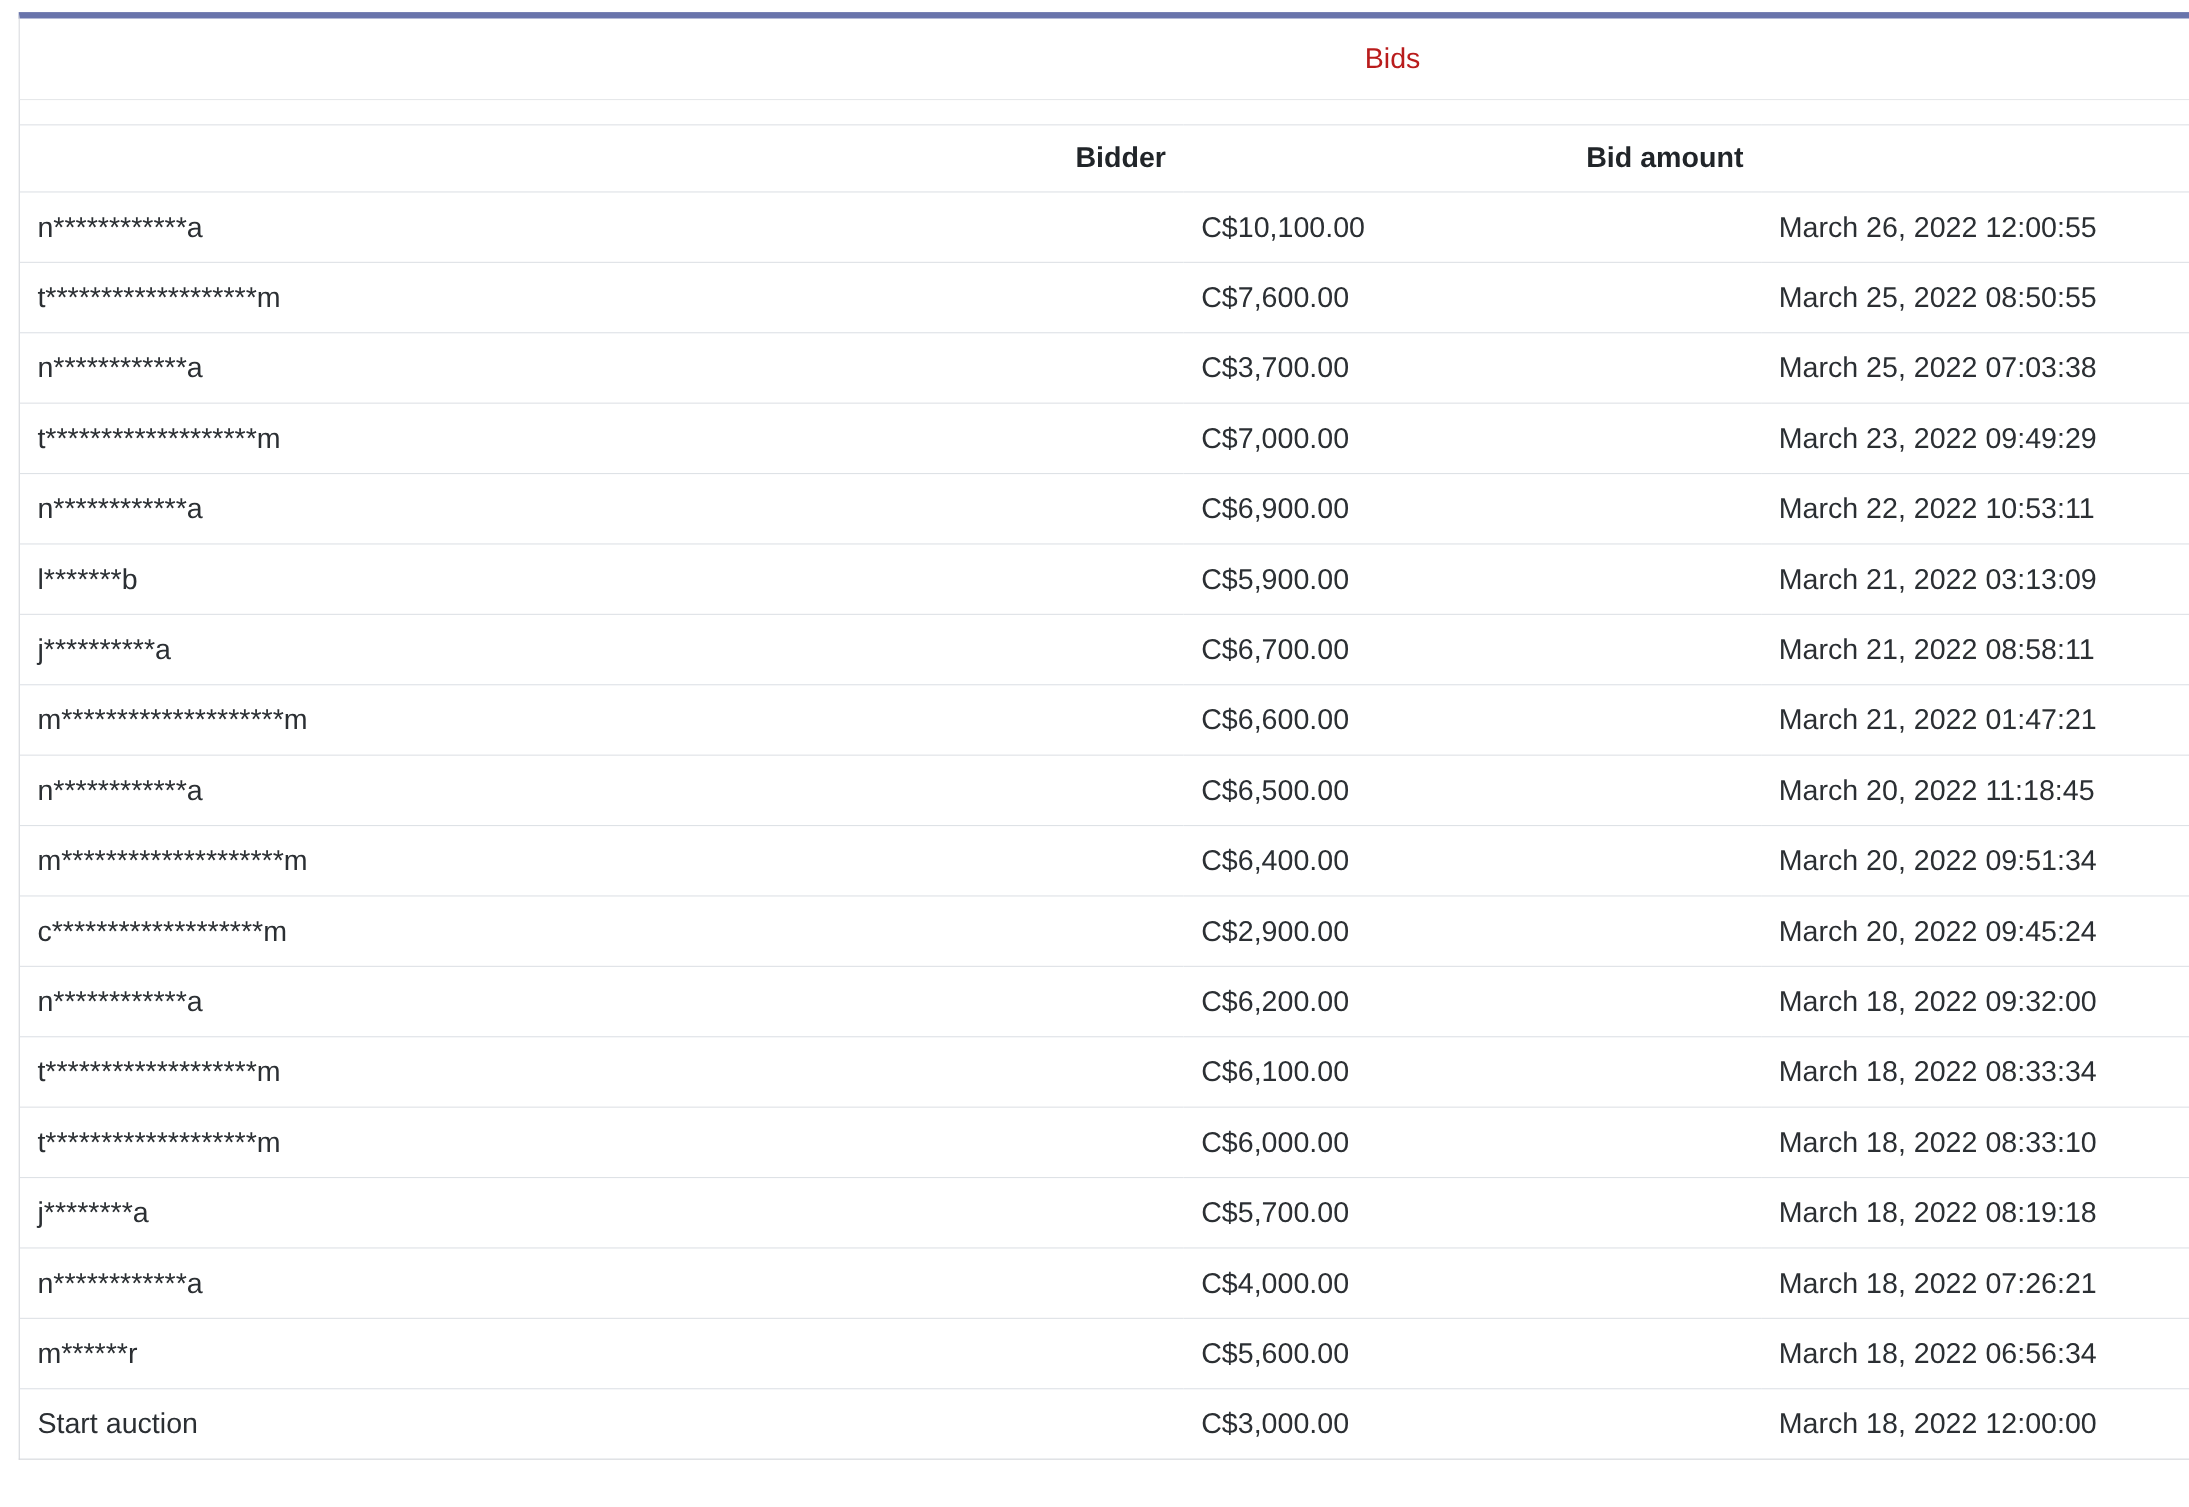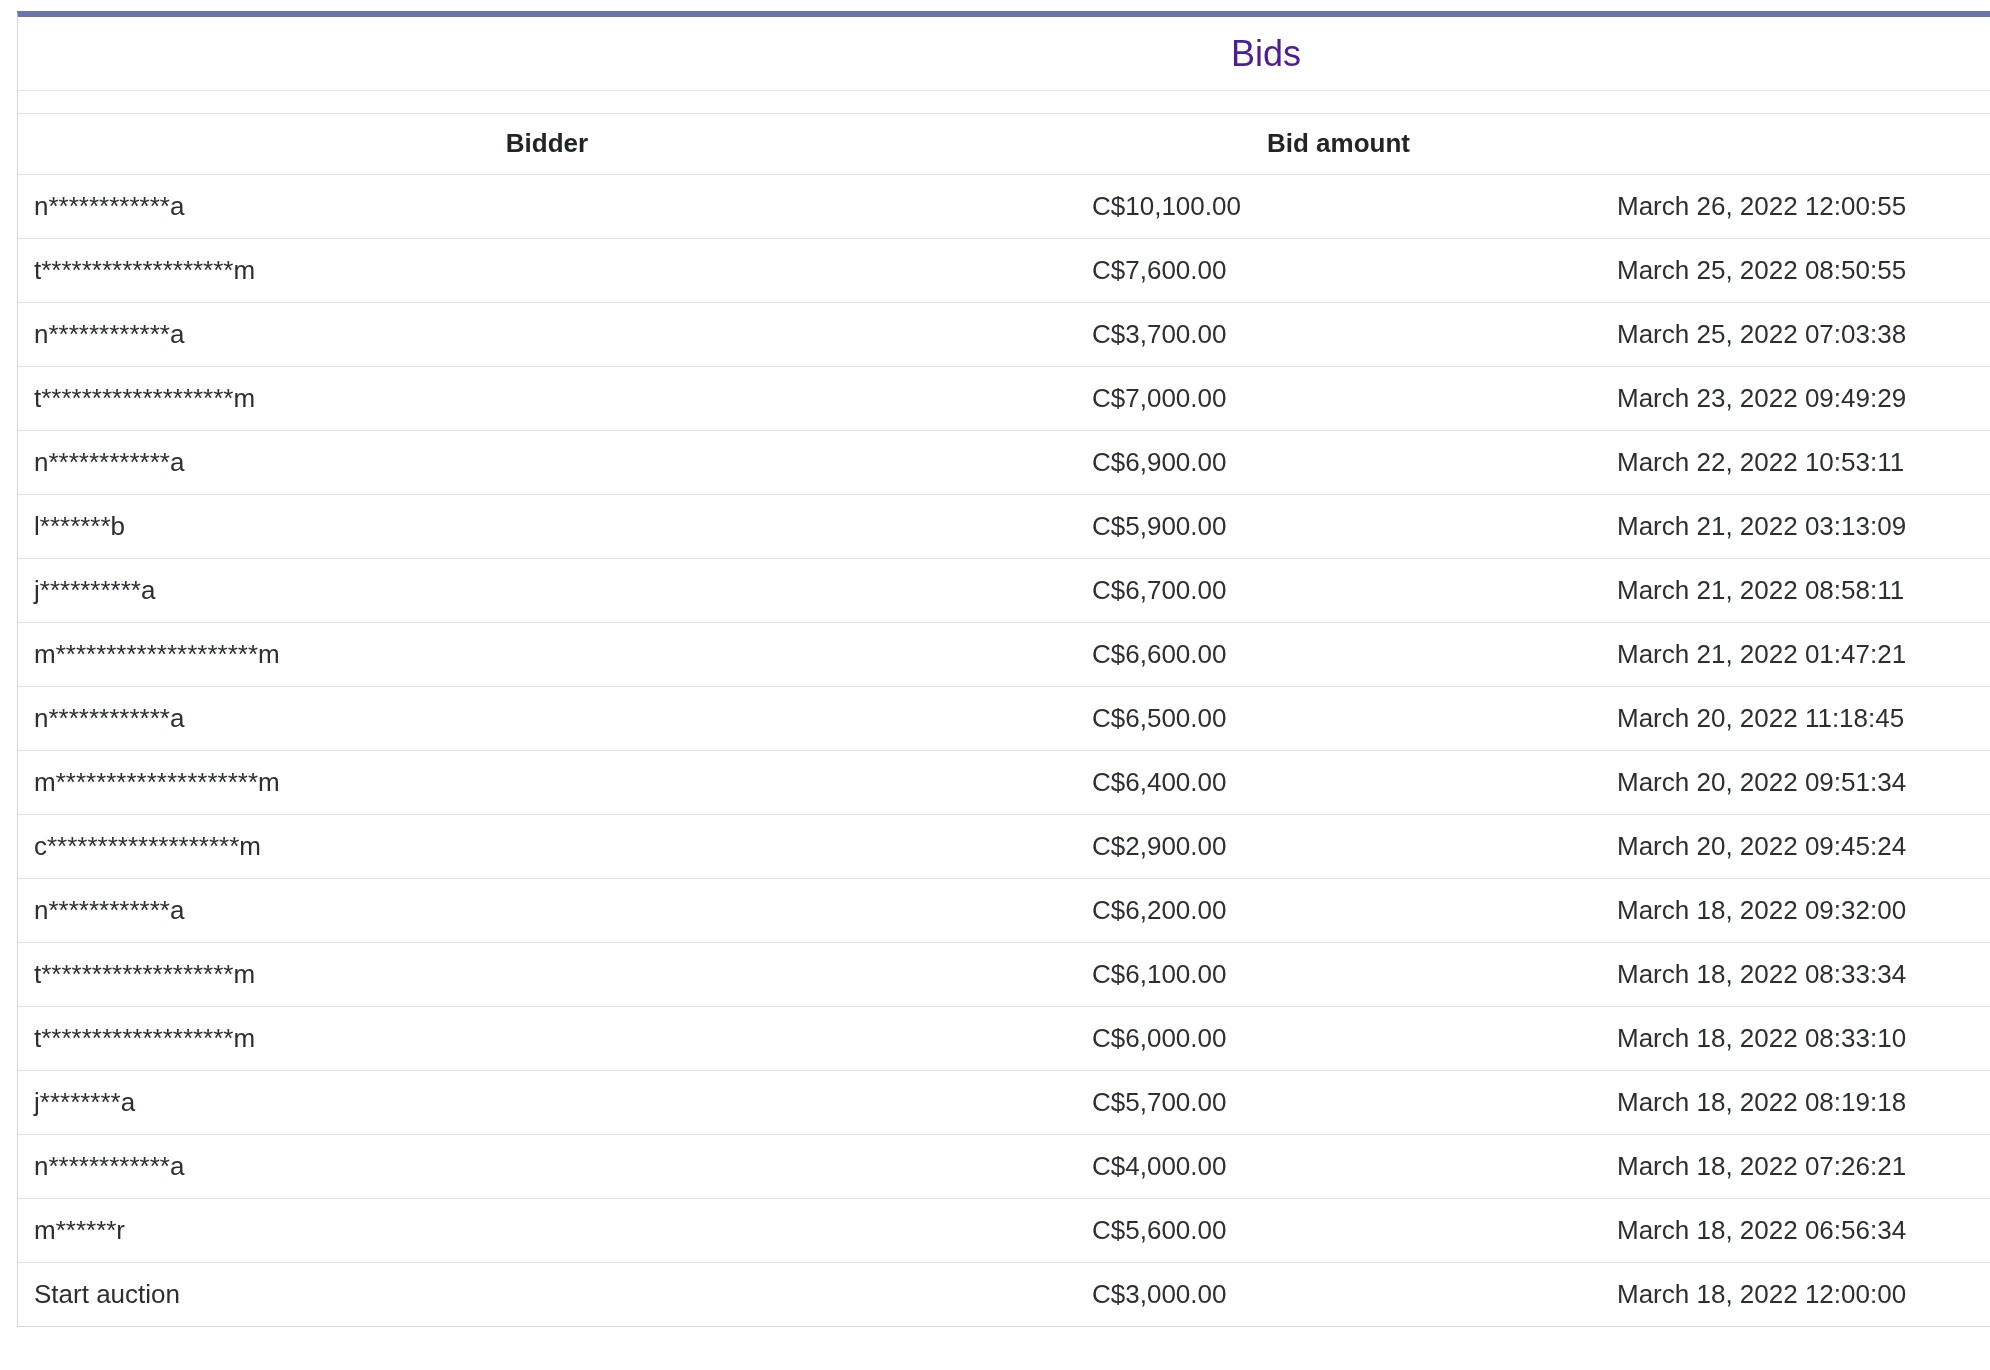--- a/index.html
+++ b/index.html
@@ -24,37 +24,37 @@
 
   .card-header {
     height: 74px;
     display: flex;
     align-items: center;
     justify-content: center;
     border-bottom: 1px solid #e6e8ea;
     background: #ffffff;
   }
   .card-title {
-    font-size: 36px;
+    font-size: 26px;
     font-weight: 400;
-    color: #4c1d95;
+    color: #b91c1c;
   }
 
   .table-spacer { height: 22px; }
 
   table.bids-table {
     width: 100%;
     border-collapse: collapse;
     table-layout: fixed;
   }
   col.col-bidder { width: 1058px; }
   col.col-amount { width: 525px; }
 
   table.bids-table th {
-    text-align: center;
+    text-align: right;
     font-size: 26px;
     font-weight: 700;
     color: #212529;
     line-height: 33px;
     padding: 13px 16px 14px 16px;
     border-top: 1px solid #dee2e6;
     border-bottom: 1px solid #dee2e6;
     white-space: nowrap;
   }
   table.bids-table td {

